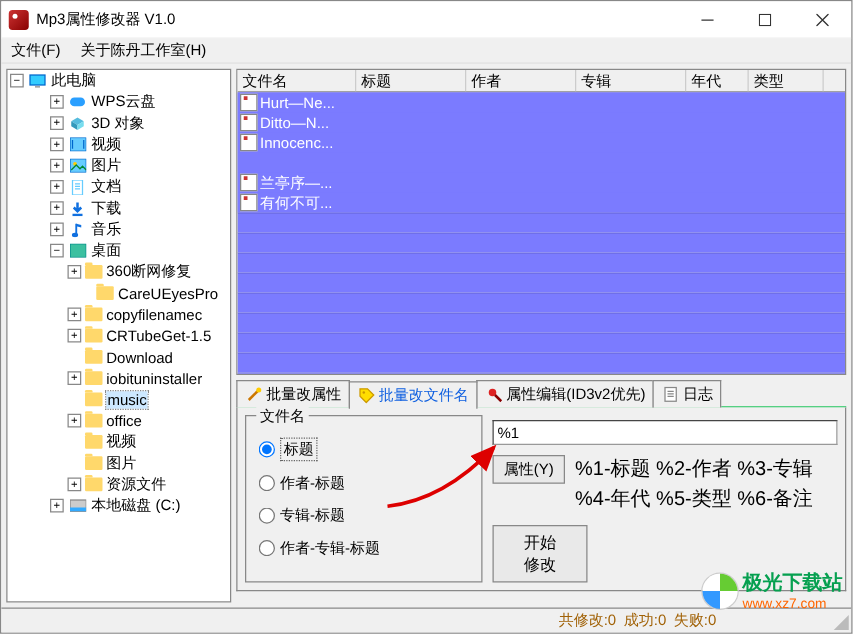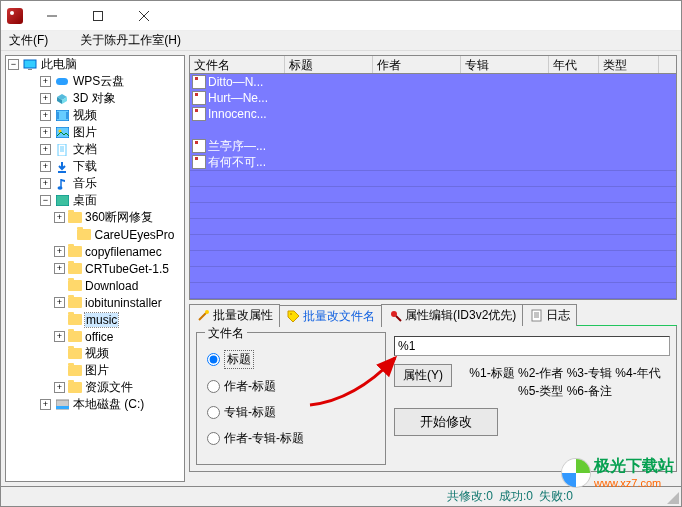--- a/index.html
+++ b/index.html
@@ -5,21 +5,21 @@
 * { box-sizing: border-box; margin: 0; padding: 0; font-family: "Microsoft YaHei", SimSun, sans-serif; }
 body { width: 682px; height: 507px; background: #fff; overflow: hidden; font-size: 12px; border: 1px solid #888; }
 
 .titlebar { height: 30px; display: flex; align-items: center; background: #fff; border-bottom: 1px solid #eee; }
 .titlebar-icon { width: 16px; height: 16px; margin: 0 6px; background: linear-gradient(135deg,#c33,#800); border-radius: 3px; position: relative; }
 .titlebar-icon::after { content:""; position:absolute; left:3px; top:3px; width:4px; height:4px; background:#fff; border-radius:50%;}
 .titlebar-title { flex: 1; color: #000; font-size: 12px; }
 .winbtn { width: 46px; height: 30px; display:flex; align-items:center; justify-content:center; color:#333; }
 .winbtn svg { width: 10px; height: 10px; stroke:#333; stroke-width:1; fill:none; }
 
-.menubar { height: 20px; display:flex; align-items:center; padding: 0 4px; gap: 24px; color:#000; background:#f0f0f0; border-bottom:1px solid #ddd;}
+.menubar { height: 20px; display:flex; align-items:center; padding: 0 4px; gap: 8px; color:#000; background:#f0f0f0; border-bottom:1px solid #ddd;}
 .menuitem { padding: 0 4px; }
 
 .workarea { display:flex; height: 435px; background:#f0f0f0; padding:4px; gap:4px; }
 
 .treepane { width: 180px; border:1px solid #888; background:#fff; overflow:hidden; }
 .treelist { overflow-y:scroll; height:100%; }
 .treerow { display:flex; align-items:center; height:17px; white-space:nowrap; }
 .toggler { width:11px; height:11px; border:1px solid #888; display:inline-flex; align-items:center; justify-content:center; font-size:9px; line-height:1; margin-right:3px; flex-shrink:0; }
 .toggler-empty { width:11px; height:11px; margin-right:3px; flex-shrink:0; }
 .ticon { width:16px; height:14px; margin-right:3px; flex-shrink:0; display:inline-flex; align-items:center; justify-content:center; }
@@ -63,24 +63,24 @@
 .group-title{ position:absolute; top:-8px; left:8px; background:#f0f0f0; padding:0 3px; font-size:12px;}
 .radiorow{ display:flex; align-items:center; gap:4px; margin:9px 0;}
 .radiorow input{margin:0;}
 .radiorow label.boxed{ border:1px dotted #666; padding:0 2px;}
 
 .rightopts{ flex:1; display:flex; flex-direction:column; gap:8px; padding-top:4px;}
 .txtpattern{ border:1px inset #999; background:#fff; height:20px; padding:1px 3px; font-size:12px; width:100%;}
 .attrrow{ display:flex; gap:8px; align-items:flex-start;}
 .btn{ border:1px solid #888; background:#e9e9e9; padding:2px 8px; outline:1px solid #000; outline-offset:-3px; font-size:12px;}
 .btn.plain{outline:none;}
-.hint{ font-size:12px; line-height:1.5; text-align:center; flex:1;}
-.startbtn{ border:1px solid #888; background:#e9e9e9; padding:4px 20px; font-size:13px; width:104px; align-self:flex-start;}
-
-.statusbar{ height:20px; border-top:1px solid #888; background:#f0f0f0; display:flex; align-items:center; justify-content:flex-end; padding:0 8px; font-size:12px; color:#0f766e; position:relative;}
+.hint{ font-size:16px; line-height:1.5; flex:1;}
+.startbtn{ border:1px solid #888; background:#e9e9e9; padding:4px 20px; font-size:13px; width:76px; align-self:flex-start;}
+
+.statusbar{ height:20px; border-top:1px solid #888; background:#f0f0f0; display:flex; align-items:center; justify-content:flex-end; padding:0 8px; font-size:12px; color:#a16207; position:relative;}
 .statusbar .seg{ margin-left:6px;}
 .statusbar .grip{ position:absolute; right:2px; bottom:2px; width:12px; height:12px;}
 .statusbar .grip::before{content:""; position:absolute; right:0; bottom:0; width:0; height:0; border-right:12px solid #bbb; border-top:12px solid transparent;}
 
 .watermark{ position:absolute; right:8px; bottom:18px; display:flex; align-items:center; gap:4px; pointer-events:none;}
 .watermark .wicon{width:28px;height:28px;border-radius:50%;background:conic-gradient(#6c3 0 25%,#fff 25% 50%,#39f 50% 75%,#fff 75% 100%); box-shadow:0 0 0 1px #ccc;}
 .watermark .wtxt1{font-size:16px;color:#06a050;font-weight:bold;}
 .watermark .wtxt2{font-size:11px;color:#f60;}
 
 .arrow{ position:absolute; left:300px; top:350px; pointer-events:none;}
@@ -88,20 +88,21 @@
 .treelist::-webkit-scrollbar{width:16px;}
 .treelist::-webkit-scrollbar-track{background:#f0f0f0;}
 .treelist::-webkit-scrollbar-thumb{background:#c8c8c8;border:1px solid #aaa;}
 .treelist::-webkit-scrollbar-button{background:#f0f0f0;border:1px solid #aaa;height:16px;}
 </style>
 </head>
 <body>
 
 <div class="titlebar">
   <span class="titlebar-icon"></span>
+  <span class="titlebar-title">Mp3属性修改器 V1.0</span>
   <div class="winbtn">
       <svg viewBox="0 0 10 10">
         <path d="M0 5 H10"></path>
       </svg>
     </div>
   <div class="winbtn">
       <svg viewBox="0 0 10 10">
         <rect x="0.5" y="0.5" width="9" height="9"></rect>
       </svg>
     </div>
@@ -282,32 +283,32 @@
           <div class="thcell" style="width: 88px;">标题</div>
           <div class="thcell" style="width: 88px;">作者</div>
           <div class="thcell" style="width: 88px;">专辑</div>
           <div class="thcell" style="width: 50px;">年代</div>
           <div class="thcell" style="width: 60px;">类型</div>
         </div>
       <div class="tbody" id="tbody">
           <div class="trow">
             <div class="tcell" style="width: 95px;">
               <span class="ficon"></span>
-              <span>Ditto—N...</span>
+              <span>Hurt—Ne...</span>
             </div>
             <div class="tcell" style="width: 88px;"></div>
             <div class="tcell" style="width: 88px;"></div>
             <div class="tcell" style="width: 88px;"></div>
             <div class="tcell" style="width: 50px;"></div>
             <div class="tcell" style="width: 60px;"></div>
           </div>
           <div class="trow">
             <div class="tcell" style="width: 95px;">
               <span class="ficon"></span>
-              <span>Hurt—Ne...</span>
+              <span>Ditto—N...</span>
             </div>
             <div class="tcell" style="width: 88px;"></div>
             <div class="tcell" style="width: 88px;"></div>
             <div class="tcell" style="width: 88px;"></div>
             <div class="tcell" style="width: 50px;"></div>
             <div class="tcell" style="width: 60px;"></div>
           </div>
           <div class="trow">
             <div class="tcell" style="width: 95px;">
               <span class="ficon"></span>

